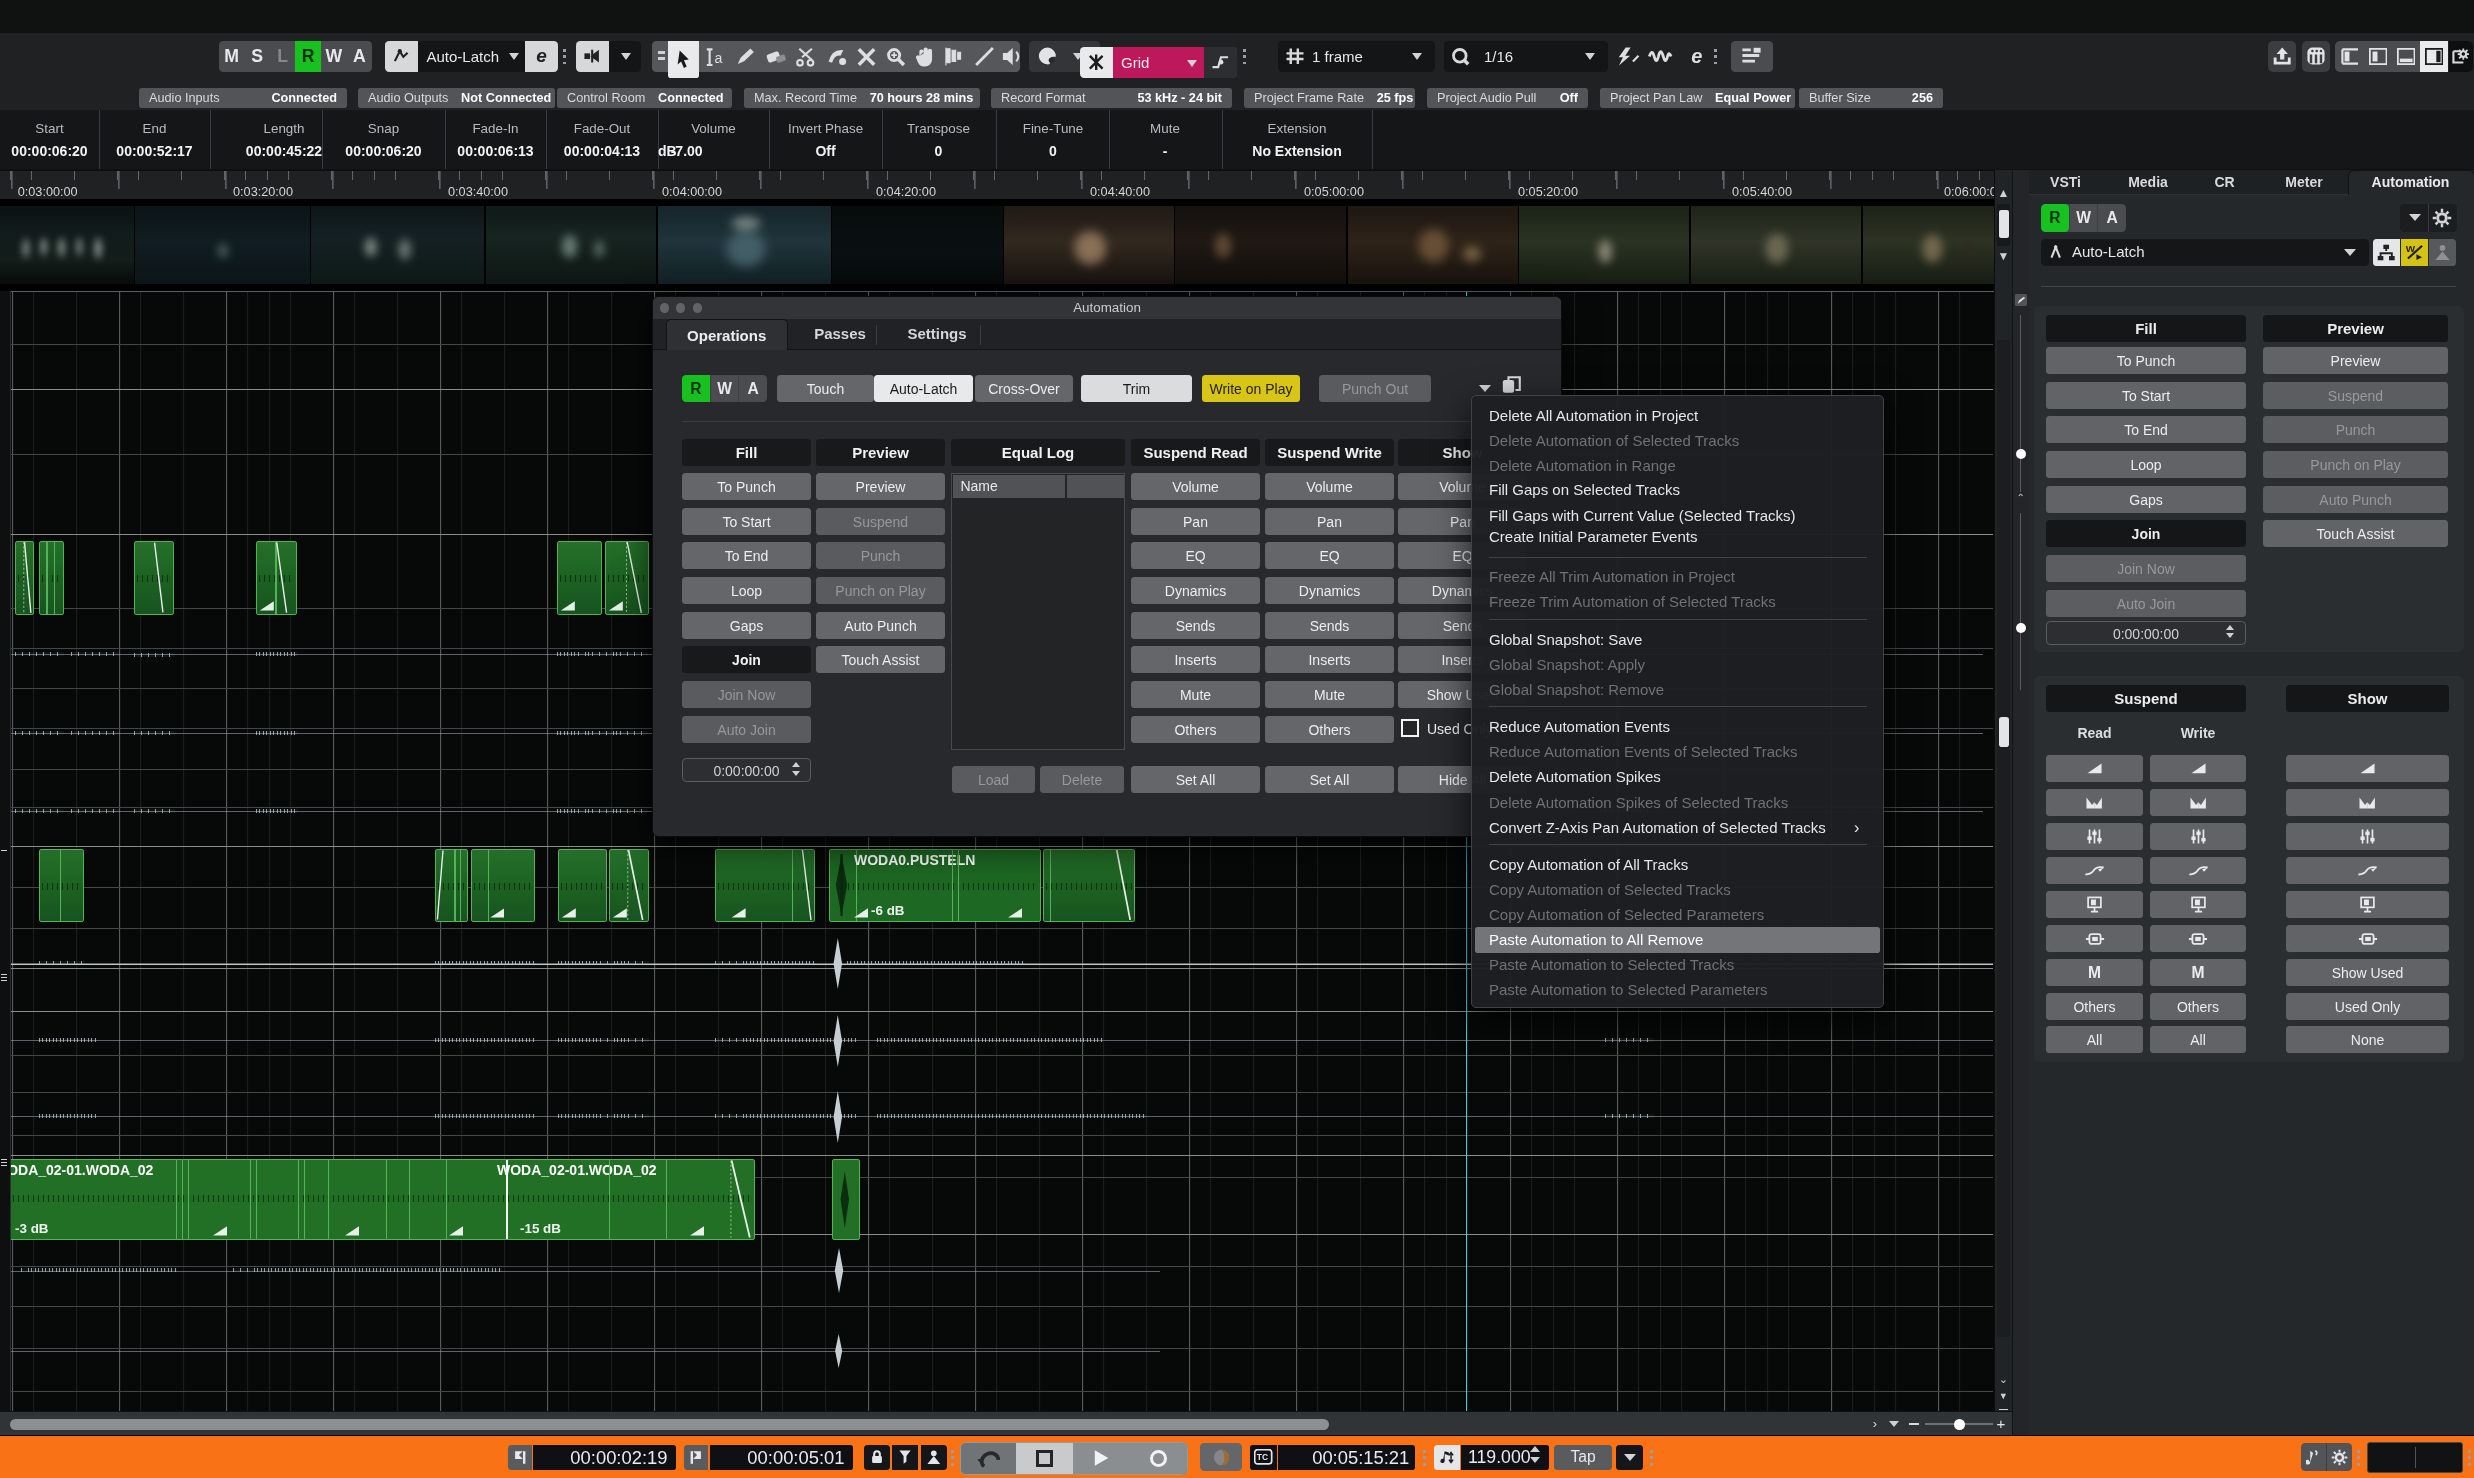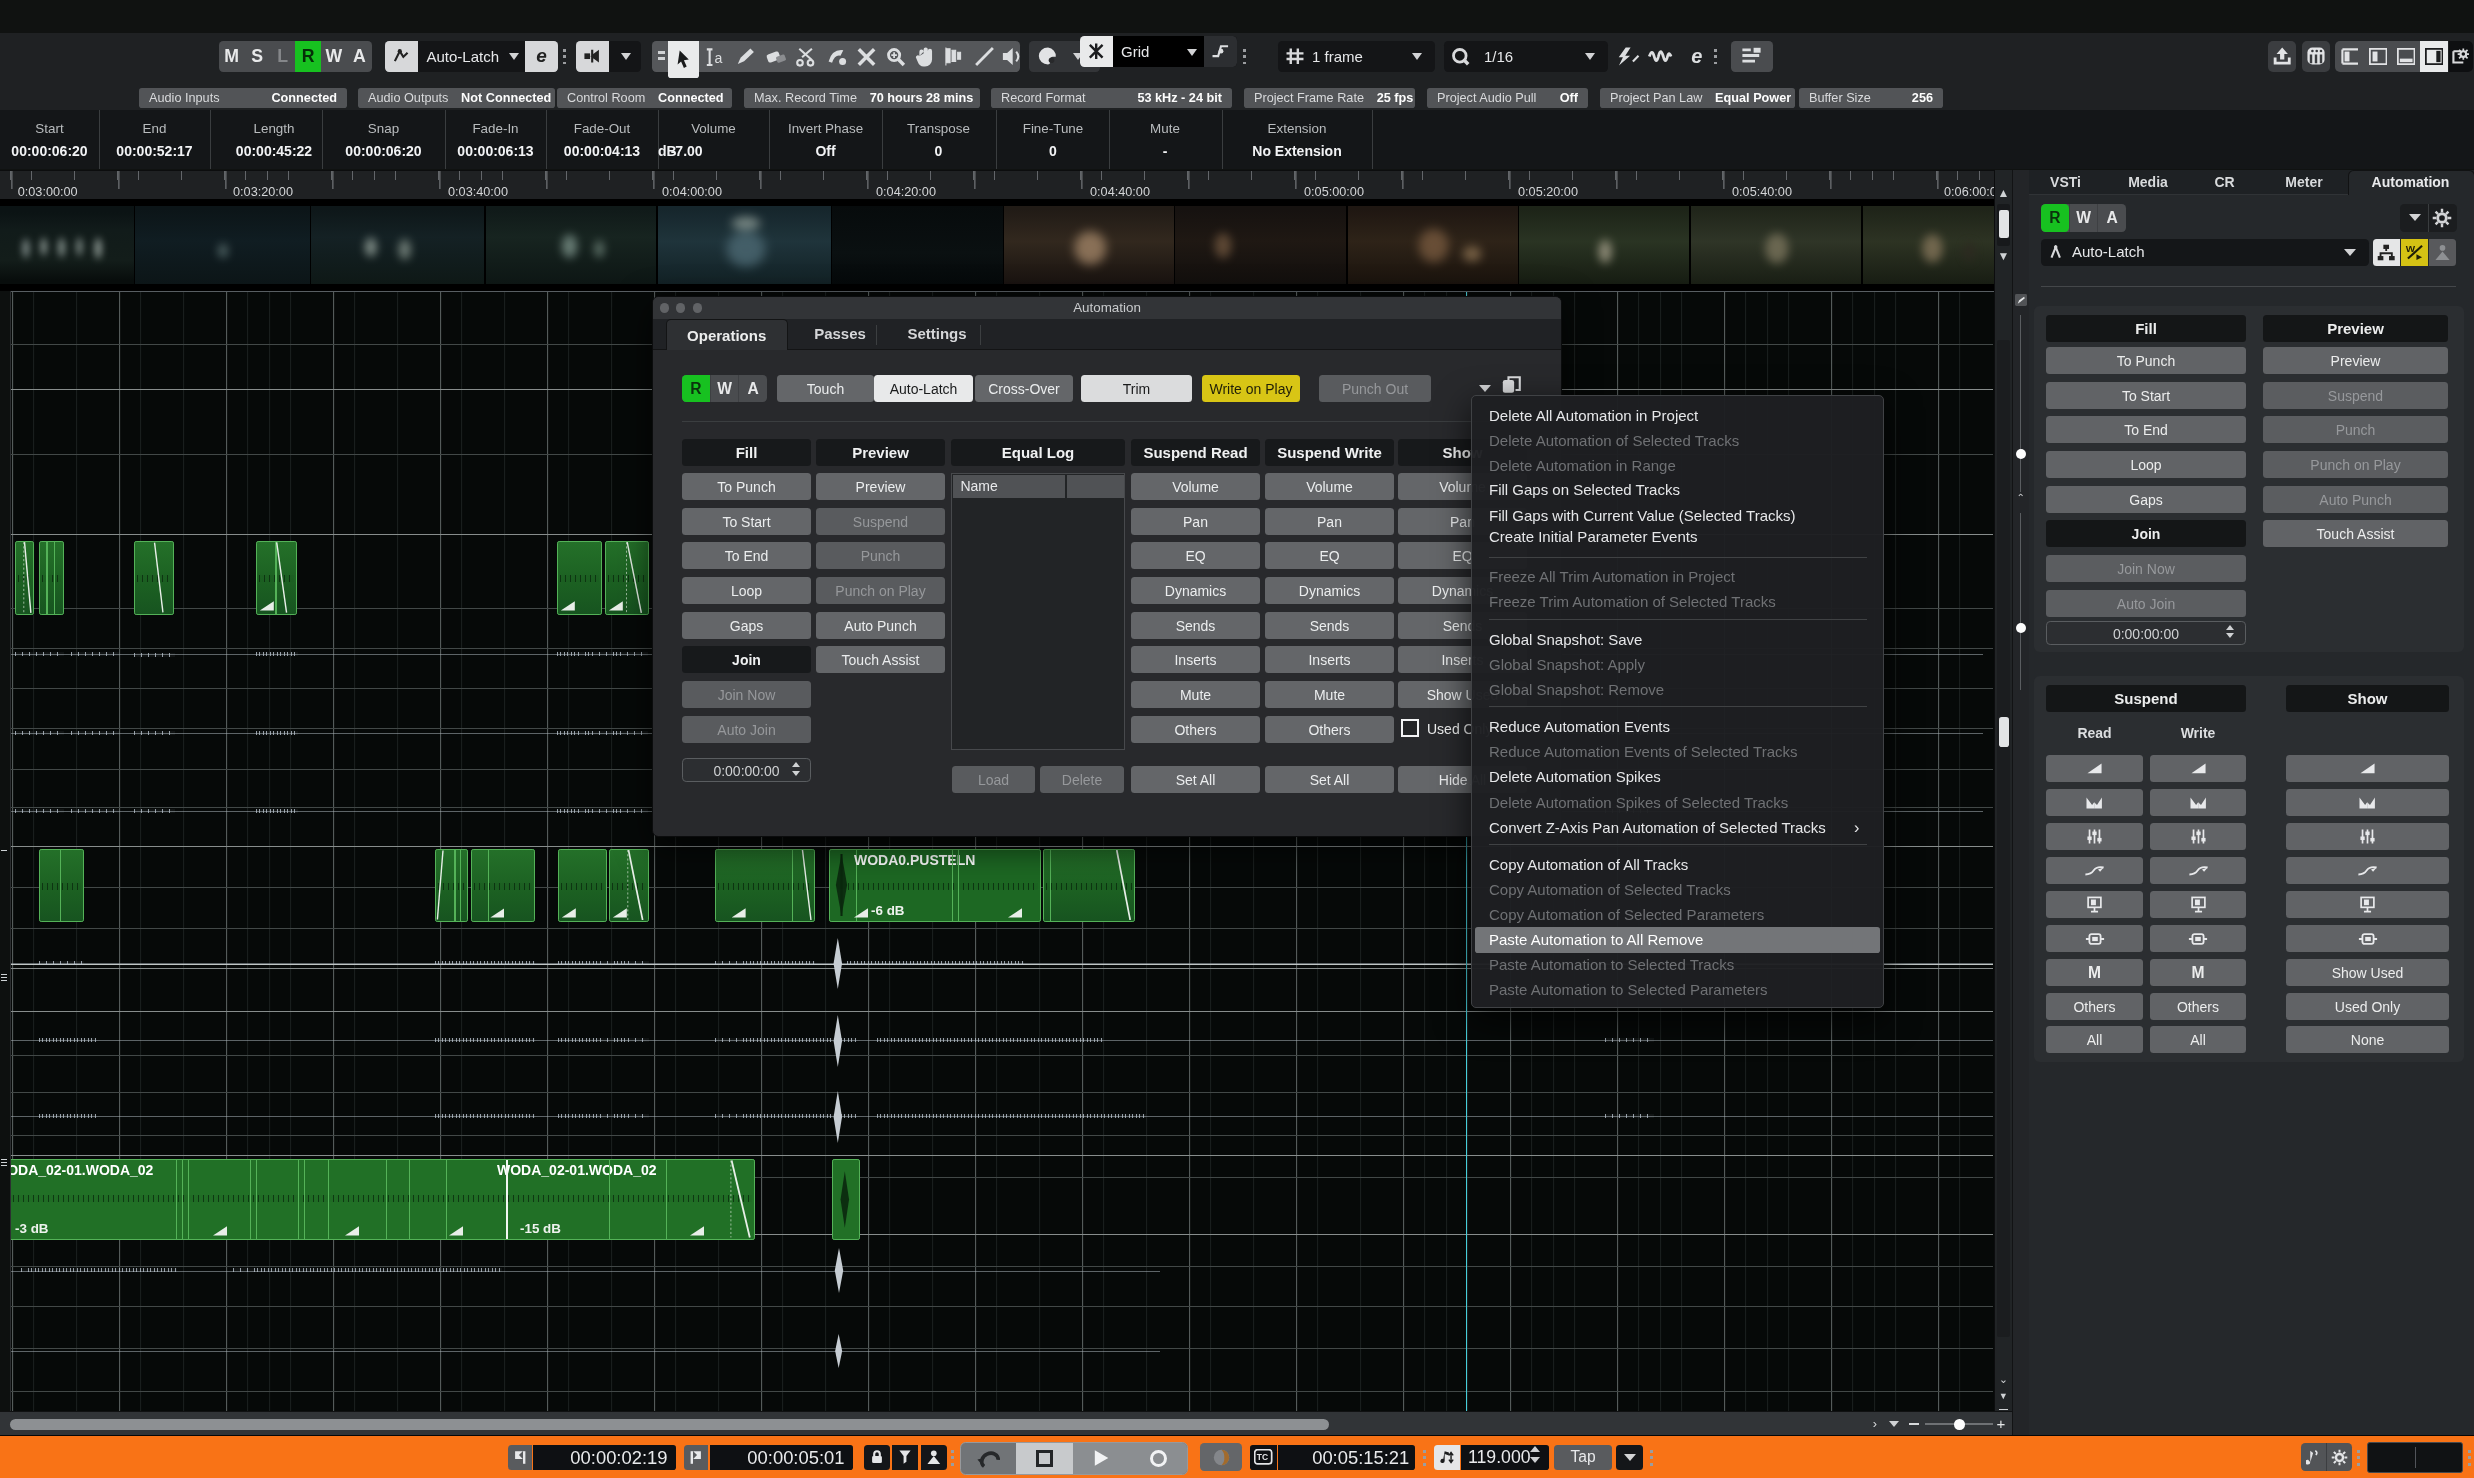--- a/index.html
+++ b/index.html
@@ -129,21 +129,21 @@
   </div>
 
   <div class="abs" style="left:1029px;top:7.8px;width:71px;height:31px;background:#333538;border-radius:4.2px;">
     <svg class="abs" style="left:7px;top:5.7px;" width="24" height="20" viewBox="0 0 34 28">
           <path d="M17 2 a13 12 0 1 0 0 24 a4 4 0 0 0 3 -6 a4 4 0 0 1 4 -5 h4 a13 12 0 0 0 -11 -13z" fill="#e2e3e5"></path>
           <circle cx="22" cy="20" r="4" fill="#28292b"></circle>
         </svg>
     <div class="abs" style="left:44px;top:12.7px;width:0;height:0;border-left:5.7px solid transparent;border-right:5.7px solid transparent;border-top:7px solid #d2d3d5;"></div>
   </div>
 
-  <div class="abs" style="left:1080px;top:3px;width:157px;height:31px;border-radius:4.2px;overflow:hidden;background:#000000;">
+  <div class="abs" style="left:1080px;top:14px;width:157px;height:31px;border-radius:4.2px;overflow:hidden;background:#be185d;">
     <div class="abs flexc" style="left:0;top:0;width:33px;height:31px;background:#e9eaeb;">
       <svg width="18.4" height="18.4" viewBox="0 0 26 26">
             <path d="M4 4 L22 22 M22 4 L4 22 M13 2 v22" stroke="#1c1d1f" stroke-width="3.4"></path>
           </svg>
     </div>
     <div class="abs" style="left:41px;top:0;height:31px;line-height:31px;color:#e6e7e9;font-size:15px;">Grid</div>
     <div class="abs" style="left:107px;top:12.7px;width:0;height:0;border-left:5.7px solid transparent;border-right:5.7px solid transparent;border-top:7px solid #d2d3d5;"></div>
     <div class="abs flexc" style="left:124px;top:0;width:33px;height:31px;background:#2c2e31;">
       <svg width="20" height="18.4" viewBox="0 0 28 26">
             <path d="M2 20 h8 l4 -14 h10" stroke="#dcdee0" stroke-width="3" fill="none"></path>
@@ -249,21 +249,21 @@
   <div class="icol" style="left:0;width:99px;">
         <div class="lb">Start</div>
         <div class="vl">00:00:06:20</div>
       </div>
   <div class="tsep" style="left:99px;"></div>
   <div class="icol" style="left:99px;width:111px;">
         <div class="lb">End</div>
         <div class="vl">00:00:52:17</div>
       </div>
   <div class="tsep" style="left:210px;"></div>
-  <div class="icol" style="left:218px;width:112px;">
+  <div class="icol" style="left:228px;width:112px;">
         <div class="lb">Length</div>
         <div class="vl">00:00:45:22</div>
       </div>
   <div class="tsep" style="left:322px;"></div>
   <div class="icol" style="left:322px;width:123px;">
         <div class="lb">Snap</div>
         <div class="vl">00:00:06:20</div>
       </div>
   <div class="tsep" style="left:445px;"></div>
   <div class="icol" style="left:445px;width:101px;">

